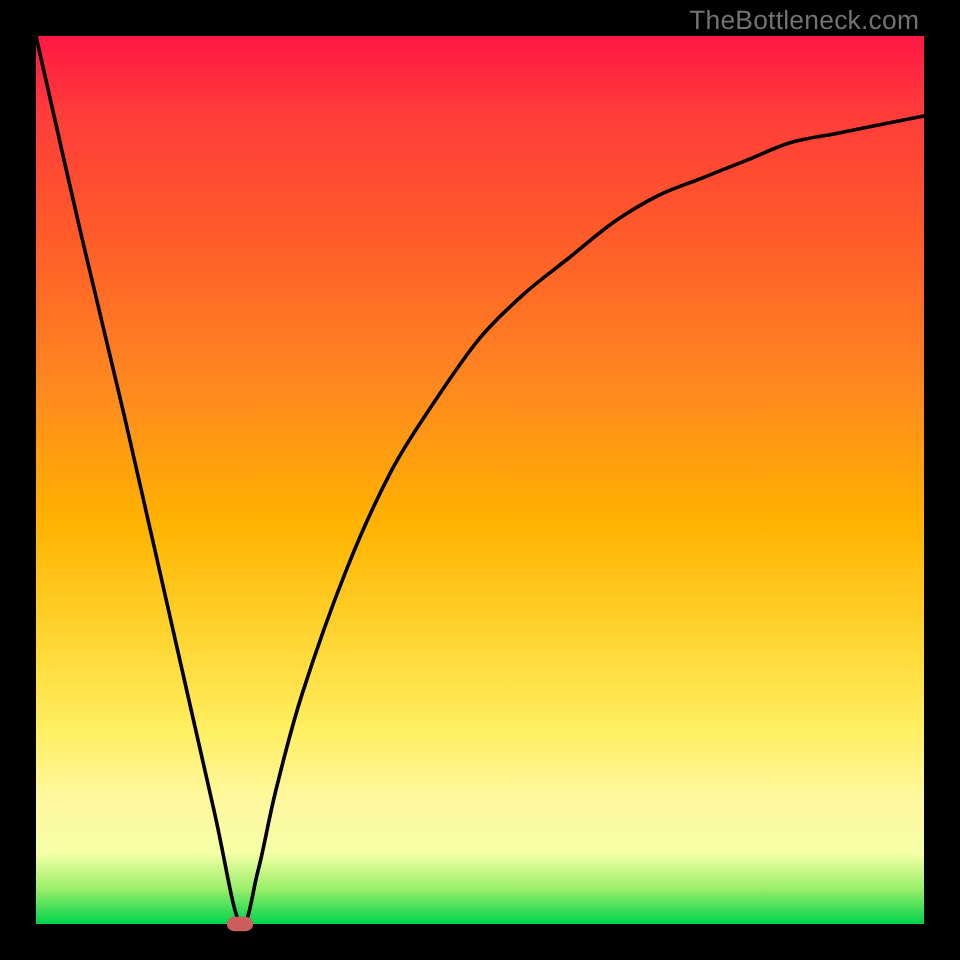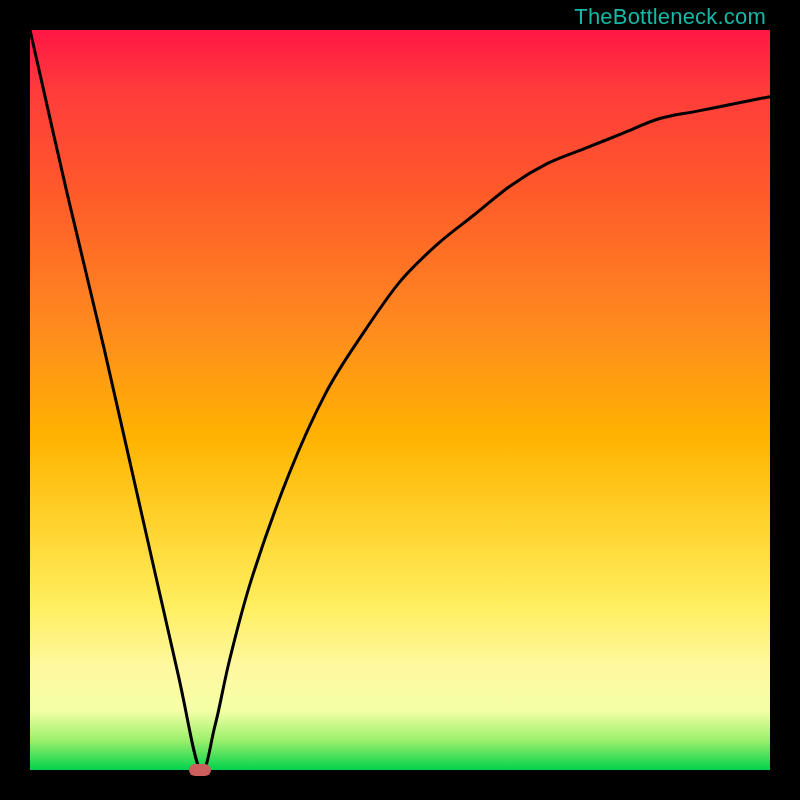--- a/index.html
+++ b/index.html
@@ -37,21 +37,21 @@
       #fff8a0 86%,
       #f4ffa6 92%,
       #9bef6b 96%,
       #00d24b 100%
     );
   }
   .watermark {
     position: absolute;
     top: 4px;
     right: 34px;
-    color: #14b8a6;
+    color: #737373;
     font-size: 22px;
     letter-spacing: 0.2px;
     font-weight: 500;
     user-select: none;
   }
   svg.curve {
     position: absolute;
     left: 0;
     top: 0;
     width: 740px;

